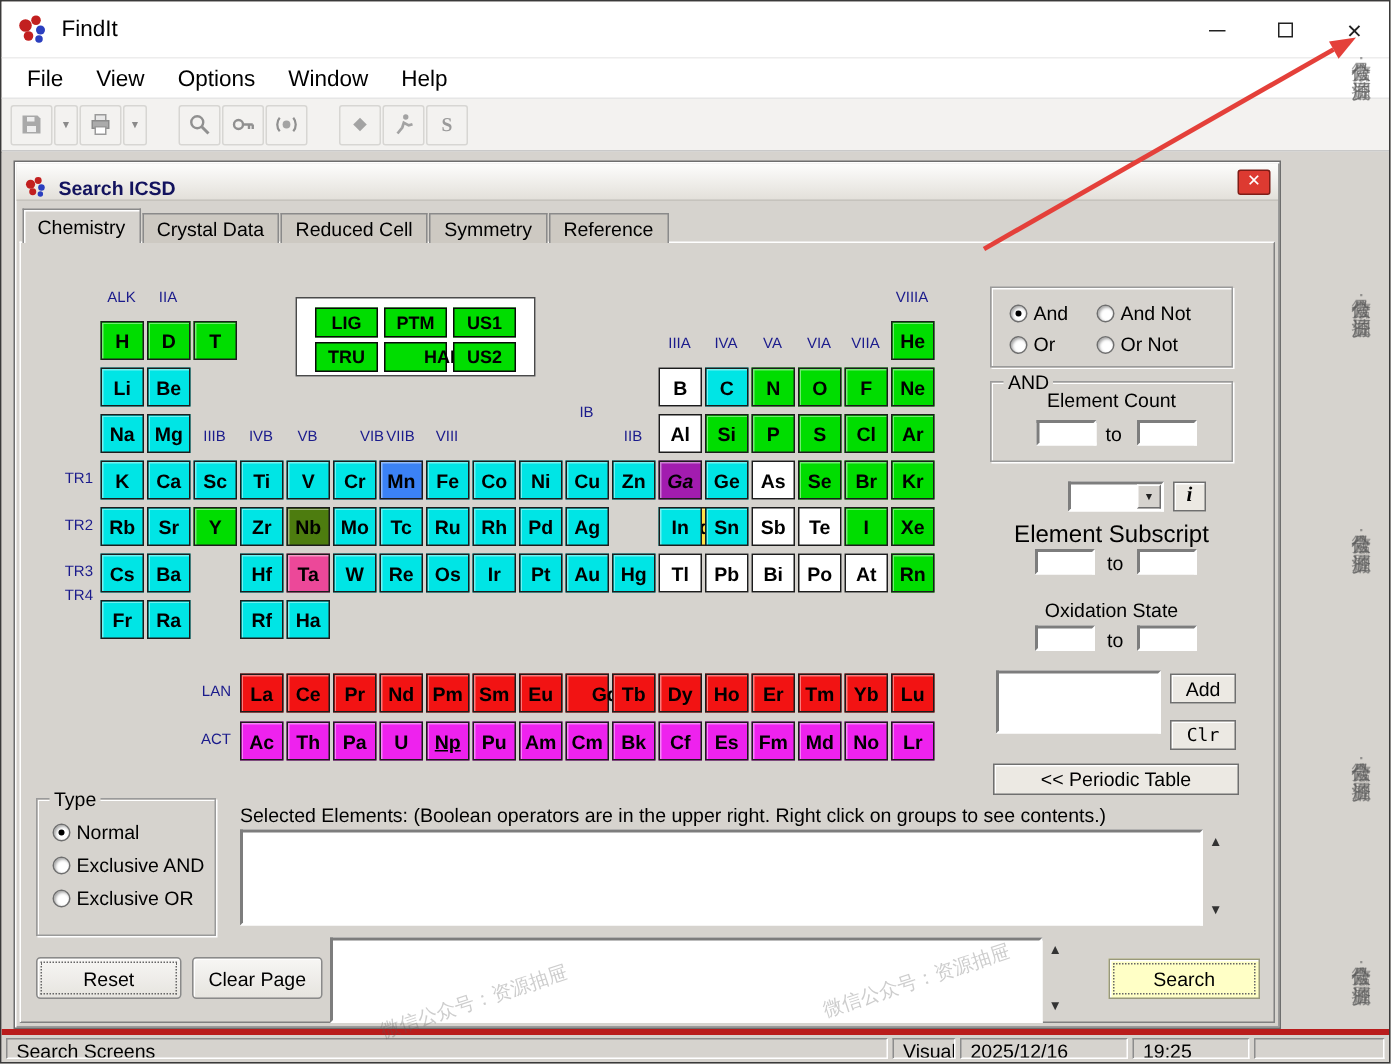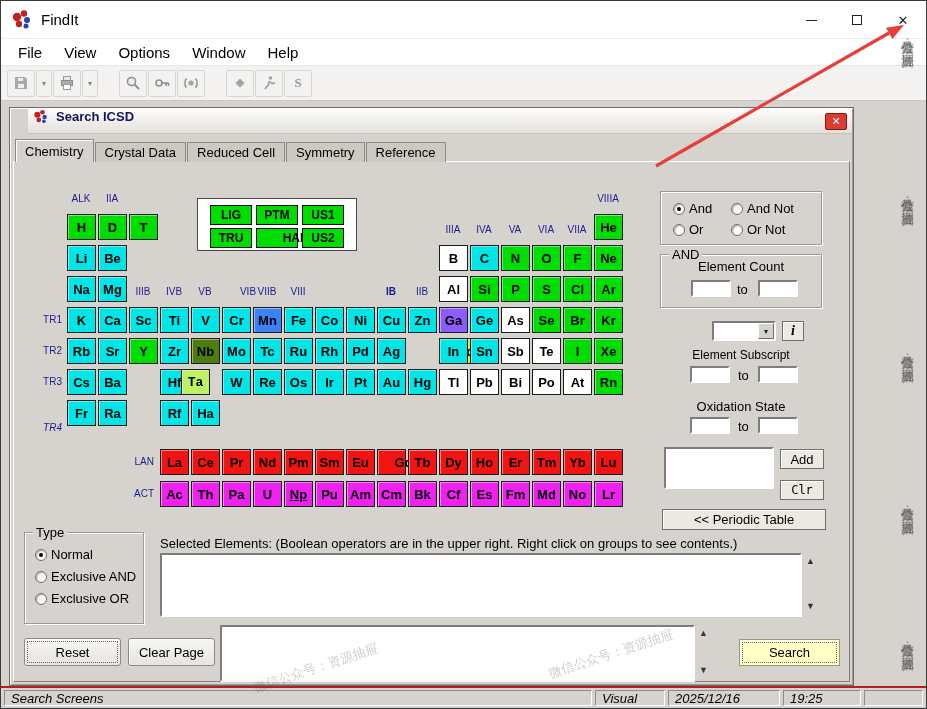--- a/index.html
+++ b/index.html
@@ -23,21 +23,21 @@
   .tb-btn{width:28px;height:27px;background:#f3f2f0;border:1px solid #d7d6d3;border-radius:2px;display:flex;align-items:center;justify-content:center;margin-right:1px;padding:0;}
   .tb-btn.narrow{width:16px;}
   .caret{font-size:7px;color:#8a8a8a;}
   .tb-gap{width:20px;}
   .tb-s{font-size:13px;font-weight:bold;color:#9a9a9a;font-family:"Liberation Serif",serif;}
   
   .client{position:absolute;left:0;top:101px;right:0;bottom:22px;background:#d6d3ce;}
   
   .dialog{position:absolute;left:8px;top:5px;width:845px;height:579px;background:#d6d3ce;border:1px solid #6e6e6e;
     box-shadow:inset 1px 1px 0 #ffffff, inset -1px -1px 0 #9a9a9a;}
-  .dlg-title{position:absolute;left:18px;top:1px;right:1px;height:25px;background:linear-gradient(#fdfdfc,#e3e0da);display:flex;align-items:flex-start;border-bottom:1px solid #c6c3bd;}
+  .dlg-title{position:absolute;left:1px;top:1px;right:1px;height:25px;background:linear-gradient(#fdfdfc,#e3e0da);display:flex;align-items:flex-end;border-bottom:1px solid #c6c3bd;}
   .dlg-title-text{margin-left:7px;font-size:13px;font-weight:bold;color:#13135e;}
   .dlg-close{position:absolute;right:5px;top:4px;width:22px;height:17px;background:#dd3a31;border:1px solid #7d1d17;color:#fff;font-size:11px;line-height:15px;text-align:center;cursor:pointer;border-radius:2px;}
   .tabs{position:absolute;left:5px;top:31px;height:23px;display:flex;align-items:flex-end;z-index:4;}
   .tab{height:20px;line-height:20px;padding:0 9px;font-size:13px;background:#cdc9c2;border:1px solid #8a8a8a;border-bottom:none;margin-right:1px;cursor:pointer;}
   .tab.active{height:23px;line-height:23px;background:#d6d3ce;box-shadow:inset 1px 1px 0 #fff;position:relative;z-index:5;}
   .tab-panel{position:absolute;left:3px;top:53px;right:3px;bottom:3px;border:1px solid;border-color:#ffffff #808080 #808080 #ffffff;z-index:1;}
   
   #periodic{position:absolute;left:0;top:0;right:0;bottom:0;z-index:3;}
   .cell{position:absolute;width:29px;height:26px;border:1px solid #1c1c1c;display:flex;align-items:center;justify-content:center;
     font-weight:bold;font-size:13px;cursor:pointer;box-shadow:inset 1px 1px 0 rgba(255,255,255,.45);}
@@ -60,44 +60,44 @@
   .ec-label{position:absolute;top:4px;left:0;right:0;text-align:center;font-size:13px;}
   input.mini{position:absolute;width:40px;height:17px;border:2px solid;border-color:#7d7d7d #ffffff #ffffff #7d7d7d;background:#fff;font-size:12px;padding:0 2px;z-index:3;}
   .and-box .in1{left:30px;top:25px;}
   .and-box .to-lbl{position:absolute;left:76px;top:27px;font-size:13px;}
   .and-box .in2{left:97px;top:25px;}
   .to-abs{position:absolute;font-size:13px;z-index:3;}
   .combo{position:absolute;left:702px;top:213px;width:64px;height:20px;background:#fff;border:2px solid;border-color:#7d7d7d #ffffff #ffffff #7d7d7d;z-index:3;cursor:pointer;}
   .combo-btn{position:absolute;right:0;top:0;width:16px;height:16px;background:#d6d3ce;border:1px solid;border-color:#ffffff #6e6e6e #6e6e6e #ffffff;font-size:7px;text-align:center;line-height:15px;color:#222;}
   .btn{position:absolute;border:1px solid #6f6f6f;background:#ece9e3;box-shadow:inset 1px 1px 0 #ffffff;font-size:13px;font-family:inherit;z-index:3;cursor:pointer;padding:0;}
   .i-btn{left:772px;top:213px;width:22px;height:20px;font-style:italic;font-family:"Liberation Serif",serif;font-weight:bold;font-size:14px;}
-  .sub-label{position:absolute;left:650px;top:240px;width:162px;text-align:center;font-size:12px;z-index:3;}
+  .sub-label{position:absolute;left:650px;top:240px;width:162px;text-align:center;font-size:16px;z-index:3;}
   .ox-label{position:absolute;left:650px;top:291px;width:162px;text-align:center;font-size:13px;z-index:3;}
   .sub1{left:680px;top:258px;}.sub2{left:748px;top:258px;}
   .ox1{left:680px;top:309px;}.ox2{left:748px;top:309px;}
   .expr-field{position:absolute;left:654px;top:339px;width:110px;height:42px;background:#fff;border:2px solid;border-color:#7d7d7d #ffffff #ffffff #7d7d7d;z-index:3;cursor:text;}
   .add-btn{left:770px;top:341px;width:44px;height:20px;}
   .clr-btn{left:770px;top:372px;width:44px;height:20px;font-family:"DejaVu Sans Mono",monospace;font-size:12px;}
   .pt-btn{left:652px;top:401px;width:164px;height:21px;}
   .type-box{left:14px;top:424px;width:120px;height:92px;}
   #type-radios{display:flex;flex-direction:column;gap:7px;padding:14px 0 0 10px;}
   .sel-label{position:absolute;left:150px;top:428px;font-size:13px;z-index:3;}
   .sunken{background:#fff;border:2px solid;border-color:#7d7d7d #ffffff #ffffff #7d7d7d;position:absolute;z-index:3;}
   .big-box{left:150px;top:445px;width:642px;height:64px;}
   .box2{left:210px;top:517px;width:475px;height:57px;}
   .spin{position:absolute;font-size:9px;color:#333;z-index:3;cursor:pointer;line-height:9px;}
   .up1{left:796px;top:449px;}.dn1{left:796px;top:494px;}
   .up2{left:689px;top:521px;}.dn2{left:689px;top:558px;}
   .reset-btn{left:14px;top:530px;width:97px;height:28px;border-radius:3px;background:linear-gradient(#f7f6f4,#e6e4df);border:1px solid #8a8a8a;outline:1px dotted #666;outline-offset:-4px;}
   .clear-btn{left:118px;top:530px;width:87px;height:28px;border-radius:3px;background:linear-gradient(#f7f6f4,#e6e4df);border:1px solid #8a8a8a;}
   .search-btn{left:729px;top:531px;width:101px;height:27px;background:#ffffc6;border:1px solid #98987c;outline:1px dotted #666;outline-offset:-4px;}
   
-  .statusbar{position:absolute;left:0;bottom:0;right:0;height:22px;background:#d6d3ce;border-top:2px solid #b91c1c;display:flex;gap:3px;padding:2px 3px;font-style:italic;}
+  .statusbar{position:absolute;left:0;bottom:0;right:0;height:22px;background:#d6d3ce;border-top:4px solid #b91c1c;display:flex;gap:3px;padding:2px 3px;}
   .sb-panel{border:1px solid;border-color:#8c8c8c #ffffff #ffffff #8c8c8c;font-size:13px;line-height:15px;padding:0 6px;white-space:nowrap;overflow:hidden;}
-  .sb-1{width:588px;}.sb-2{width:70px;}.sb-3{width:112px;}.sb-4{width:78px;}.sb-5{flex:1;}
+  .sb-1{width:588px;}.sb-2{width:42px;}.sb-3{width:112px;}.sb-4{width:78px;}.sb-5{flex:1;}
   
   .wm{position:absolute;color:rgba(90,90,90,.55);font-size:13px;pointer-events:none;z-index:40;white-space:nowrap;}
   .wm.v{writing-mode:vertical-rl;}
   .wm.d{transform:rotate(-18deg);opacity:.55;}
   .arrow-overlay{position:absolute;left:0;top:0;z-index:60;pointer-events:none;}
 </style>
 </head>
 <body>
 
 <div class="screen">
@@ -241,21 +241,21 @@
           <div class="cell" style="left: 119px; top: 199px; background: rgb(0, 229, 229);">Sc</div>
           <div class="cell" style="left: 150px; top: 199px; background: rgb(0, 229, 229);">Ti</div>
           <div class="cell" style="left: 181px; top: 199px; background: rgb(0, 229, 229);">V</div>
           <div class="cell" style="left: 212px; top: 199px; background: rgb(0, 229, 229);">Cr</div>
           <div class="cell" style="left: 243px; top: 199px; background: #3b82f6;">Mn</div>
           <div class="cell" style="left: 274px; top: 199px; background: rgb(0, 229, 229);">Fe</div>
           <div class="cell" style="left: 305px; top: 199px; background: rgb(0, 229, 229);">Co</div>
           <div class="cell" style="left: 336px; top: 199px; background: rgb(0, 229, 229);">Ni</div>
           <div class="cell" style="left: 367px; top: 199px; background: rgb(0, 229, 229);">Cu</div>
           <div class="cell" style="left: 398px; top: 199px; background: rgb(0, 229, 229);">Zn</div>
-          <div class="cell" style="left: 429px; top: 199px; background: #8b5cf6;">Ga</div>
+          <div class="cell" style="left: 429px; top: 199px; background: #a21caf; font-style: italic;">Ga</div>
           <div class="cell" style="left: 460px; top: 199px; background: rgb(0, 229, 229);">Ge</div>
           <div class="cell" style="left: 491px; top: 199px; background: rgb(255, 255, 255);">As</div>
           <div class="cell" style="left: 522px; top: 199px; background: rgb(0, 221, 0);">Se</div>
           <div class="cell" style="left: 553px; top: 199px; background: rgb(0, 221, 0);">Br</div>
           <div class="cell" style="left: 584px; top: 199px; background: rgb(0, 221, 0);">Kr</div>
           <div class="cell" style="left: 57px; top: 230px; background: rgb(0, 229, 229);">Rb</div>
           <div class="cell" style="left: 88px; top: 230px; background: rgb(0, 229, 229);">Sr</div>
           <div class="cell" style="left: 119px; top: 230px; background: rgb(0, 221, 0);">Y</div>
           <div class="cell" style="left: 150px; top: 230px; background: rgb(0, 229, 229);">Zr</div>
           <div class="cell" style="left: 181px; top: 230px; background: #4d7c0f;">Nb</div>
@@ -268,21 +268,21 @@
           <div class="cell" style="left: 398px; top: 230px; background: #fde047; margin-left: 43px;">Cd</div>
           <div class="cell" style="left: 429px; top: 230px; background: rgb(0, 229, 229);">In</div>
           <div class="cell" style="left: 460px; top: 230px; background: rgb(0, 229, 229);">Sn</div>
           <div class="cell" style="left: 491px; top: 230px; background: rgb(255, 255, 255);">Sb</div>
           <div class="cell" style="left: 522px; top: 230px; background: rgb(255, 255, 255);">Te</div>
           <div class="cell" style="left: 553px; top: 230px; background: rgb(0, 221, 0);">I</div>
           <div class="cell" style="left: 584px; top: 230px; background: rgb(0, 221, 0);">Xe</div>
           <div class="cell" style="left: 57px; top: 261px; background: rgb(0, 229, 229);">Cs</div>
           <div class="cell" style="left: 88px; top: 261px; background: rgb(0, 229, 229);">Ba</div>
           <div class="cell" style="left: 150px; top: 261px; background: rgb(0, 229, 229);">Hf</div>
-          <div class="cell" style="left: 171px; top: 261px; background: #bef264; font-family: Liberation Mono, monospace;">Ta</div>
+          <div class="cell" style="left: 181px; top: 261px; background: #ec4899;">Ta</div>
           <div class="cell" style="left: 212px; top: 261px; background: rgb(0, 229, 229);">W</div>
           <div class="cell" style="left: 243px; top: 261px; background: rgb(0, 229, 229);">Re</div>
           <div class="cell" style="left: 274px; top: 261px; background: rgb(0, 229, 229);">Os</div>
           <div class="cell" style="left: 305px; top: 261px; background: rgb(0, 229, 229);">Ir</div>
           <div class="cell" style="left: 336px; top: 261px; background: rgb(0, 229, 229);">Pt</div>
           <div class="cell" style="left: 367px; top: 261px; background: rgb(0, 229, 229);">Au</div>
           <div class="cell" style="left: 398px; top: 261px; background: rgb(0, 229, 229);">Hg</div>
           <div class="cell" style="left: 429px; top: 261px; background: rgb(255, 255, 255);">Tl</div>
           <div class="cell" style="left: 460px; top: 261px; background: rgb(255, 255, 255);">Pb</div>
           <div class="cell" style="left: 491px; top: 261px; background: rgb(255, 255, 255);">Bi</div>
@@ -330,26 +330,26 @@
           <div class="plabel" style="left: 451px; top: 116px;">IVA</div>
           <div class="plabel" style="left: 482px; top: 116px;">VA</div>
           <div class="plabel" style="left: 513px; top: 116px;">VIA</div>
           <div class="plabel" style="left: 544px; top: 116px;">VIIA</div>
           <div class="plabel" style="left: 110px; top: 178px;">IIIB</div>
           <div class="plabel" style="left: 141px; top: 178px;">IVB</div>
           <div class="plabel" style="left: 172px; top: 178px;">VB</div>
           <div class="plabel" style="left: 215px; top: 178px;">VIB</div>
           <div class="plabel" style="left: 234px; top: 178px;">VIIB</div>
           <div class="plabel" style="left: 265px; top: 178px;">VIII</div>
-          <div class="plabel" style="left: 358px; top: 178px; font-weight: bold;">IB</div>
+          <div class="plabel" style="left: 358px; top: 162px;">IB</div>
           <div class="plabel" style="left: 389px; top: 178px;">IIB</div>
           <div class="plabel side" style="left: 24px; top: 206px;">TR1</div>
           <div class="plabel side" style="left: 24px; top: 237px;">TR2</div>
           <div class="plabel side" style="left: 24px; top: 268px;">TR3</div>
-          <div class="plabel side" style="left: 24px; top: 314px; font-style: italic;">TR4</div>
+          <div class="plabel side" style="left: 24px; top: 284px;">TR4</div>
           <div class="plabel side2" style="left: 114px; top: 348px;">LAN</div>
           <div class="plabel side2" style="left: 114px; top: 380px;">ACT</div>
         </div>
       <div class="sg-box">
           <div class="sg-cell" style="left: 12px; top: 6px;">LIG</div>
           <div class="sg-cell" style="left: 58px; top: 6px;">PTM</div>
           <div class="sg-cell" style="left: 104px; top: 6px;">US1</div>
           <div class="sg-cell" style="left: 12px; top: 29px;">TRU</div>
           <div class="sg-cell" style="left: 58px; top: 29px; padding-left: 36px;">HAL</div>
           <div class="sg-cell" style="left: 104px; top: 29px;">US2</div>

